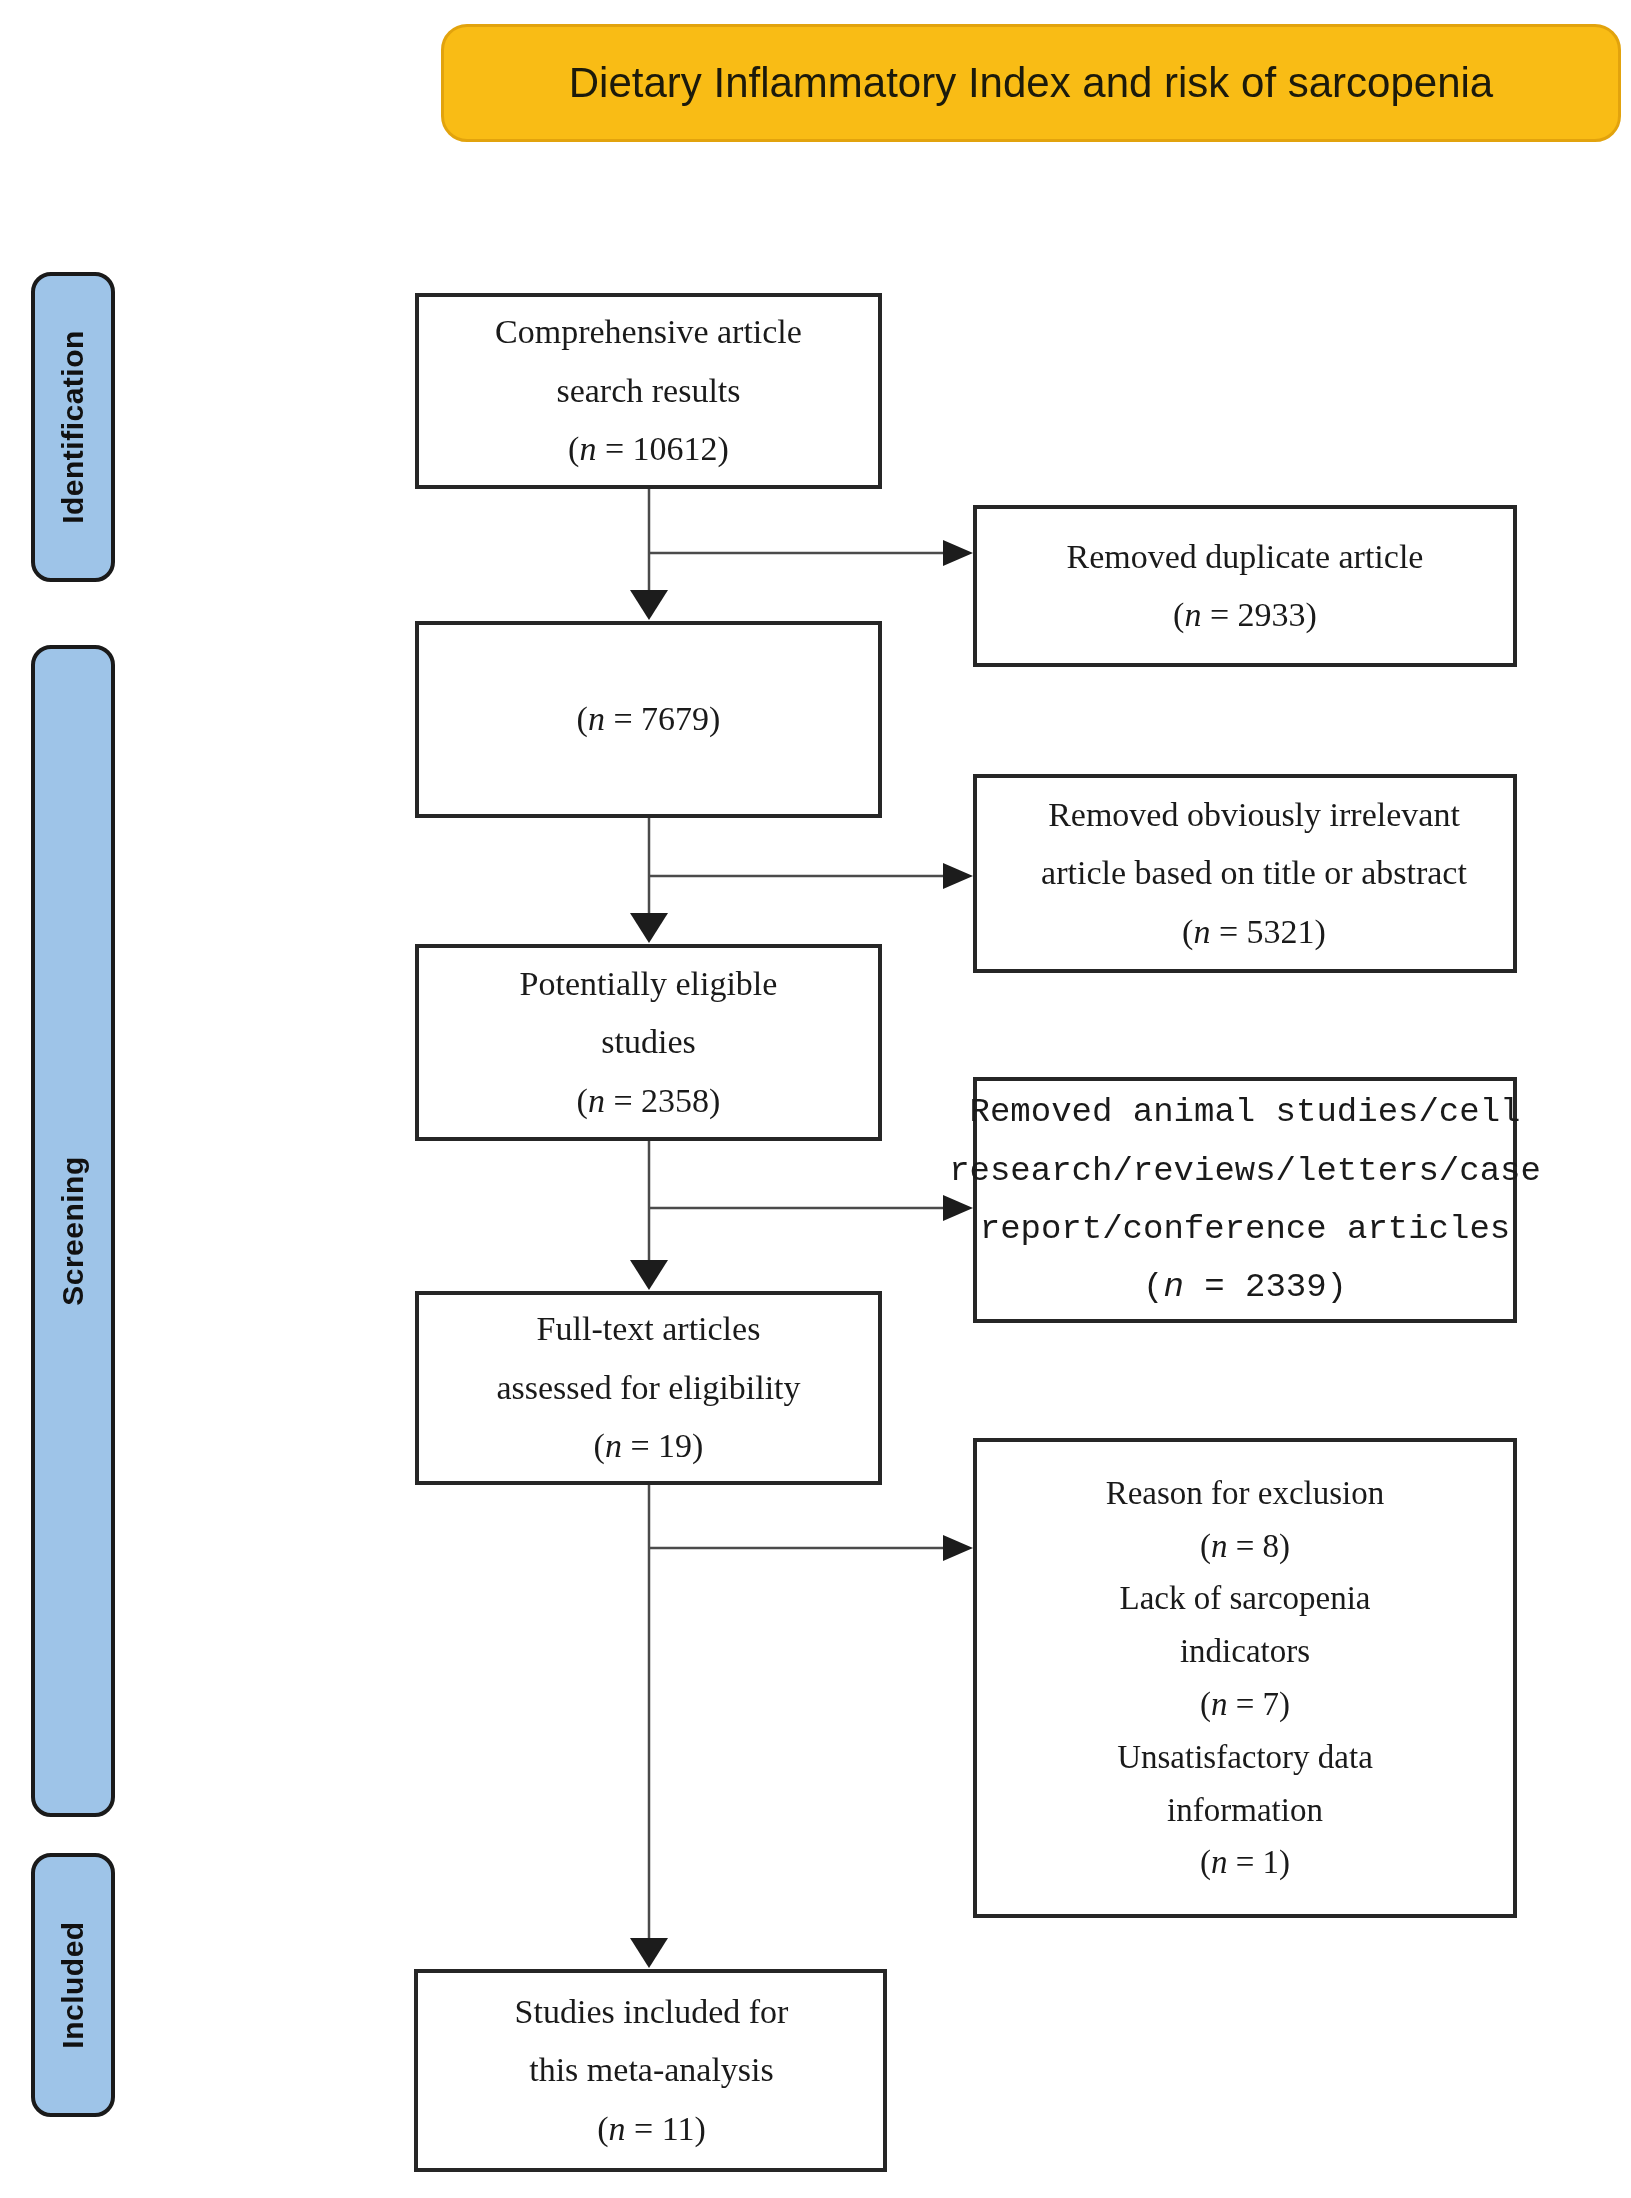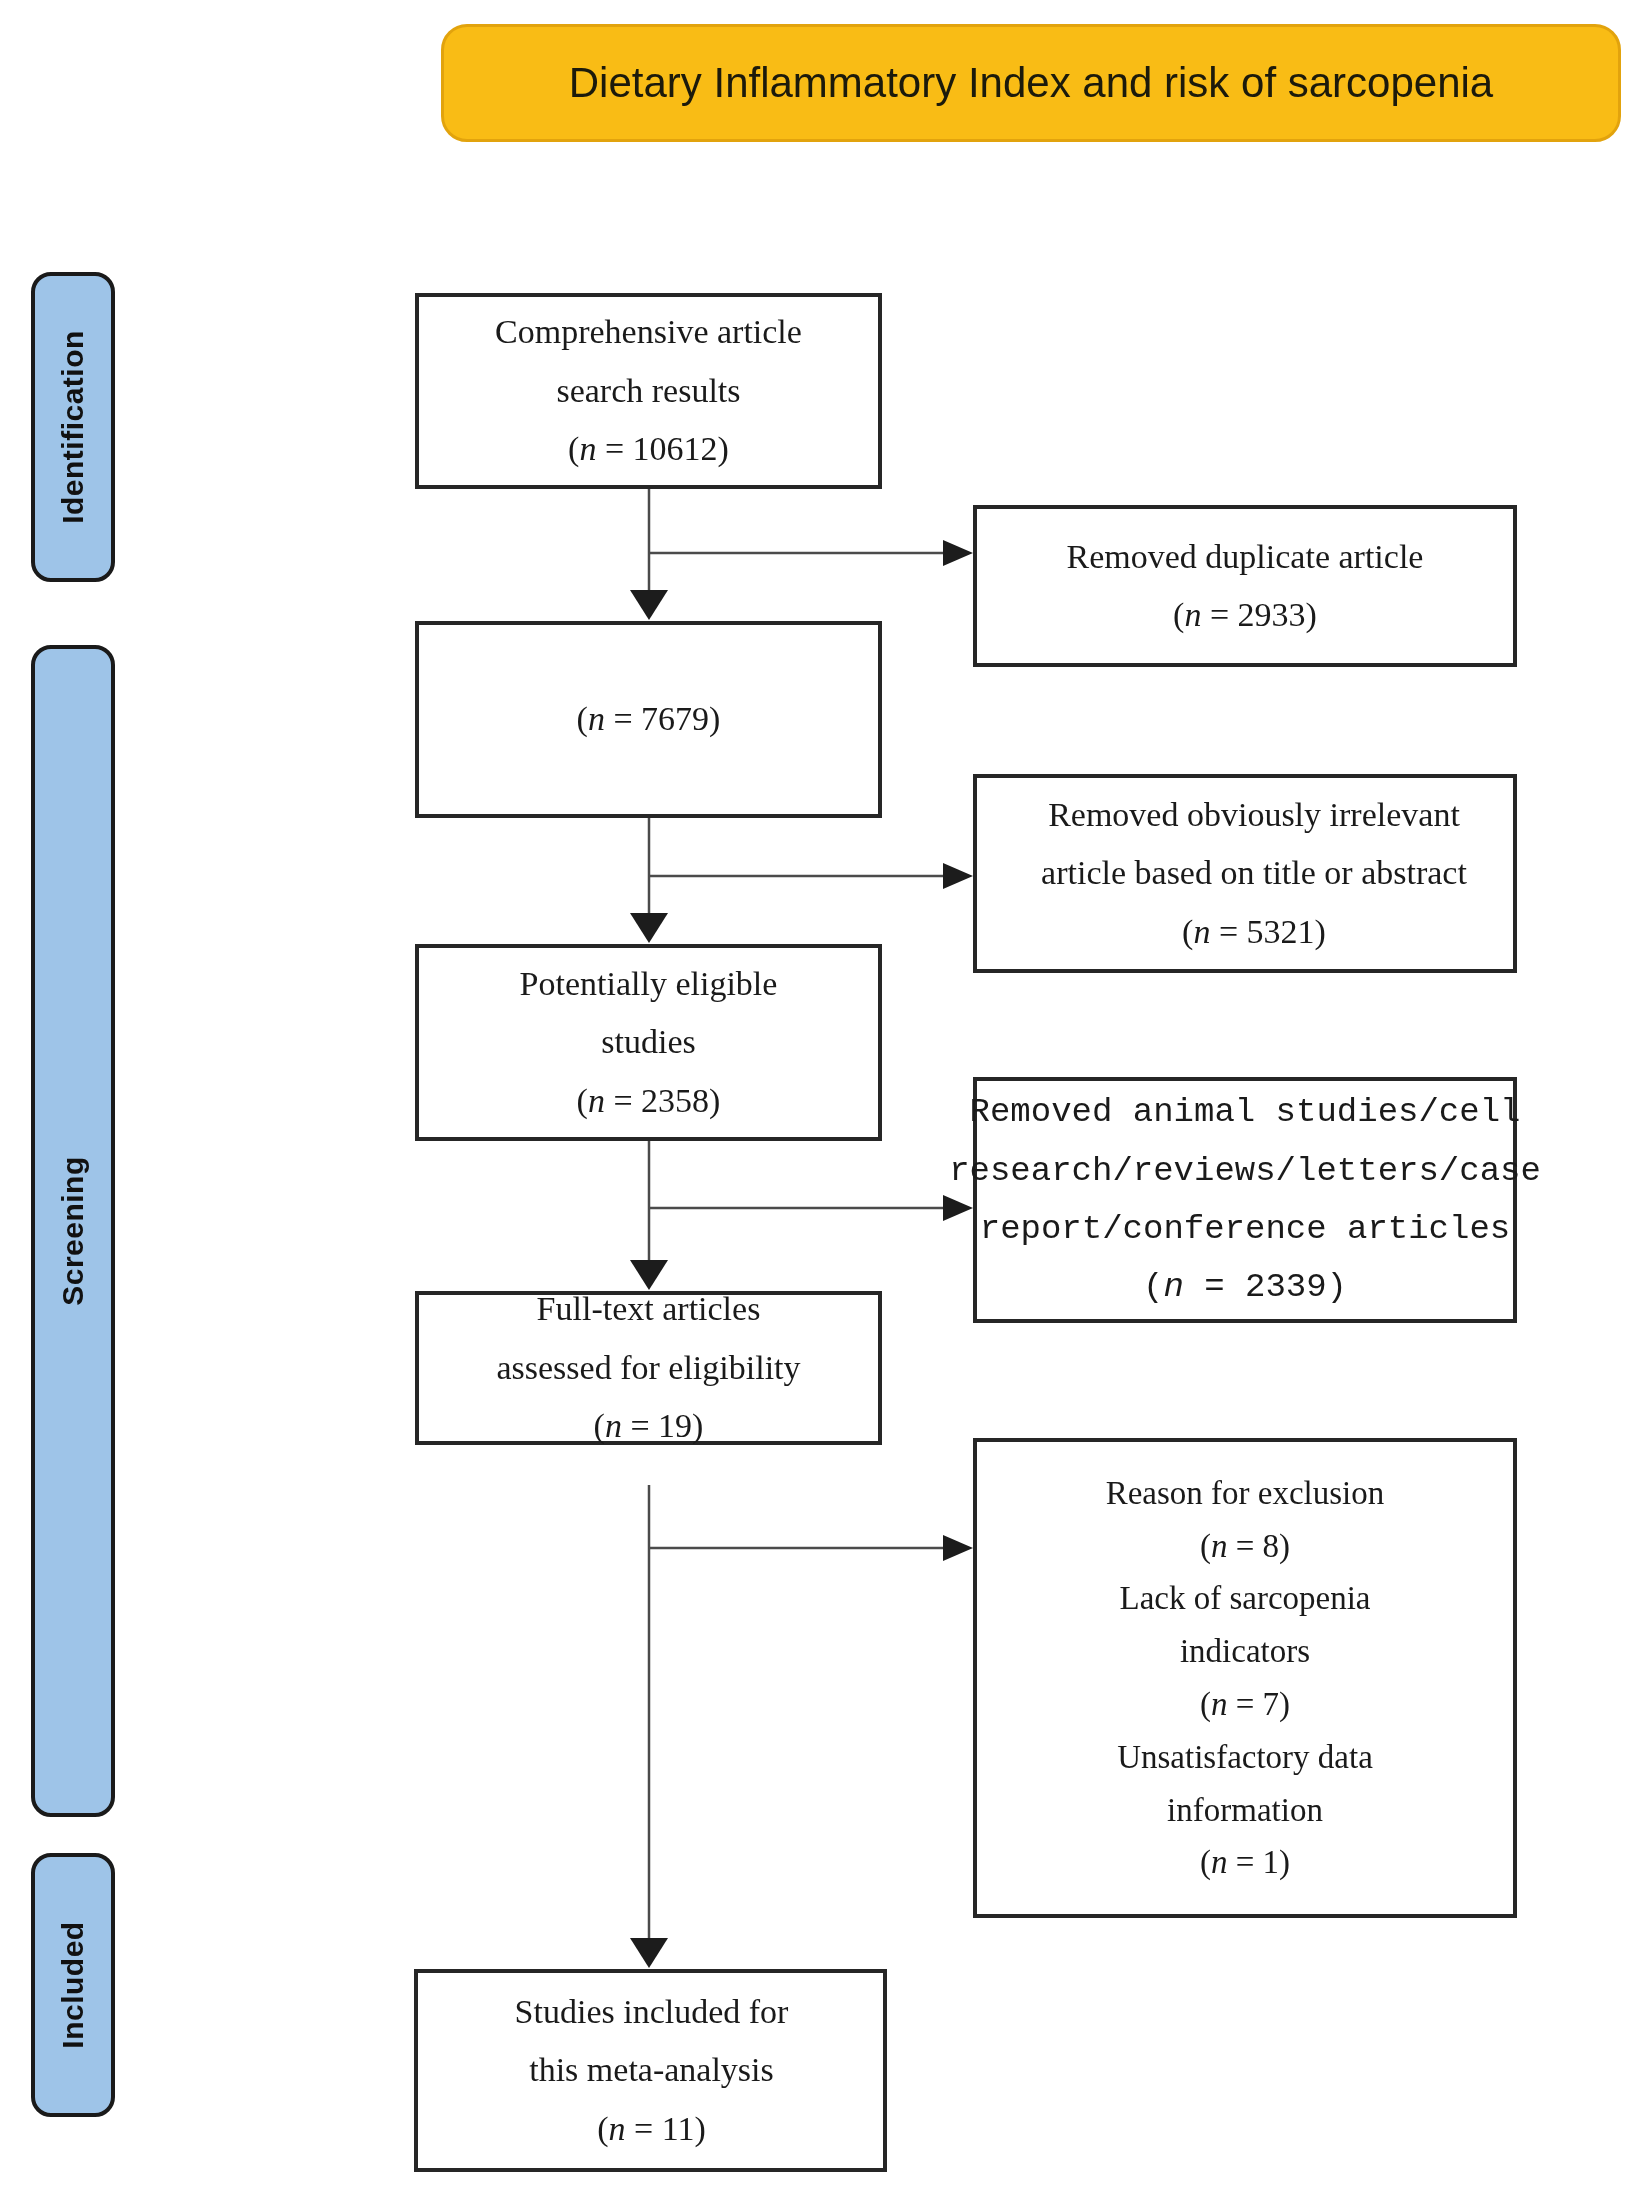--- a/index.html
+++ b/index.html
@@ -75,21 +75,21 @@
     line-height: 1.72;
     color: var(--box-text);
     padding: 4px 10px;
   }
   .fbox .txt { white-space: pre-line; display: block; }
   .fbox .nline { display: block; }
 
   .box-search-results       { left: 415px; top: 293px;  width: 467px; height: 196px; }
   .box-screening-related    { left: 415px; top: 621px;  width: 467px; height: 197px; }
   .box-potentially-eligible { left: 415px; top: 944px;  width: 467px; height: 197px; }
-  .box-fulltext-assessed    { left: 415px; top: 1291px; width: 467px; height: 154px; }
+  .box-fulltext-assessed    { left: 415px; top: 1291px; width: 467px; height: 194px; }
   .box-studies-included     { left: 414px; top: 1969px; width: 473px; height: 203px; padding-left: 12px; }
 
   .box-removed-duplicates   { left: 973px; top: 481px;  width: 544px; height: 162px; margin-top: 24px; }
   .box-removed-irrelevant   { left: 973px; top: 774px;  width: 544px; height: 199px; padding-left: 28px; }
   .box-removed-study-types  { left: 973px; top: 1077px; width: 544px; height: 246px; font-family: Liberation Mono, monospace; }
   .box-exclusion-reasons    { left: 973px; top: 1438px; width: 544px; height: 480px;
                               font-size: 33px; line-height: 1.6; }
 </style>
 </head>
 <body>

